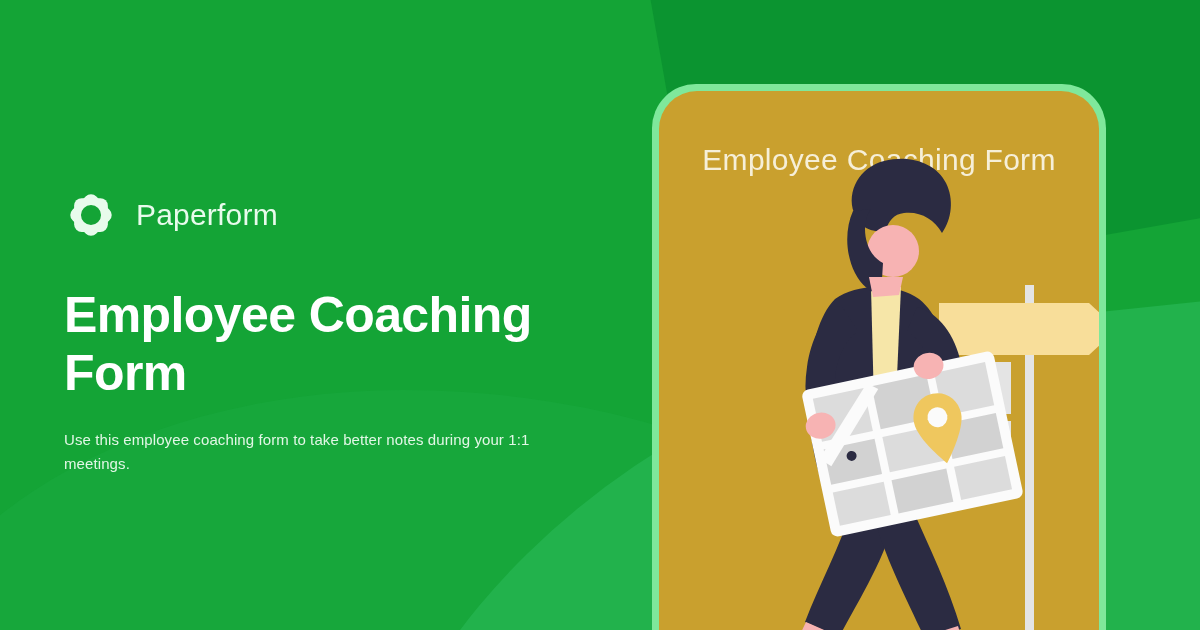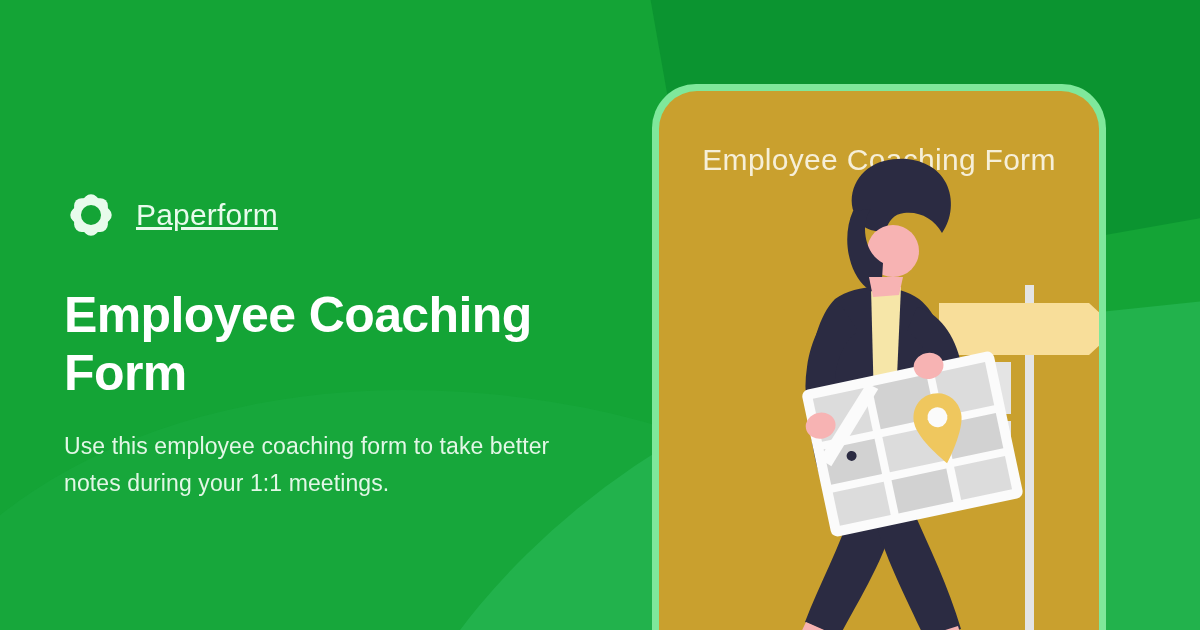--- a/index.html
+++ b/index.html
@@ -64,35 +64,34 @@
 
   .brand-mark { width:54px; height:54px; flex:0 0 54px; display:block; }
 
   .brand-name {
     font-size:30px;
     font-weight:400;
     color:#E8FBEC;
     letter-spacing:.2px;
     line-height:1;
     white-space:nowrap;
-    text-decoration:underline;
   }
 
   .headline {
     font-size:50px;
     font-weight:700;
     line-height:1.16;
     color:#FFFFFF;
     letter-spacing:-0.6px;
     max-width:500px;
     margin-bottom:26px;
   }
 
   .subtext {
-    font-size:23px;
+    font-size:15px;
     font-weight:400;
     line-height:1.62;
     color:#E2F7E6;
     max-width:490px;
     letter-spacing:.1px;
   }
 
   
   .card-wrap {
     position:absolute;

